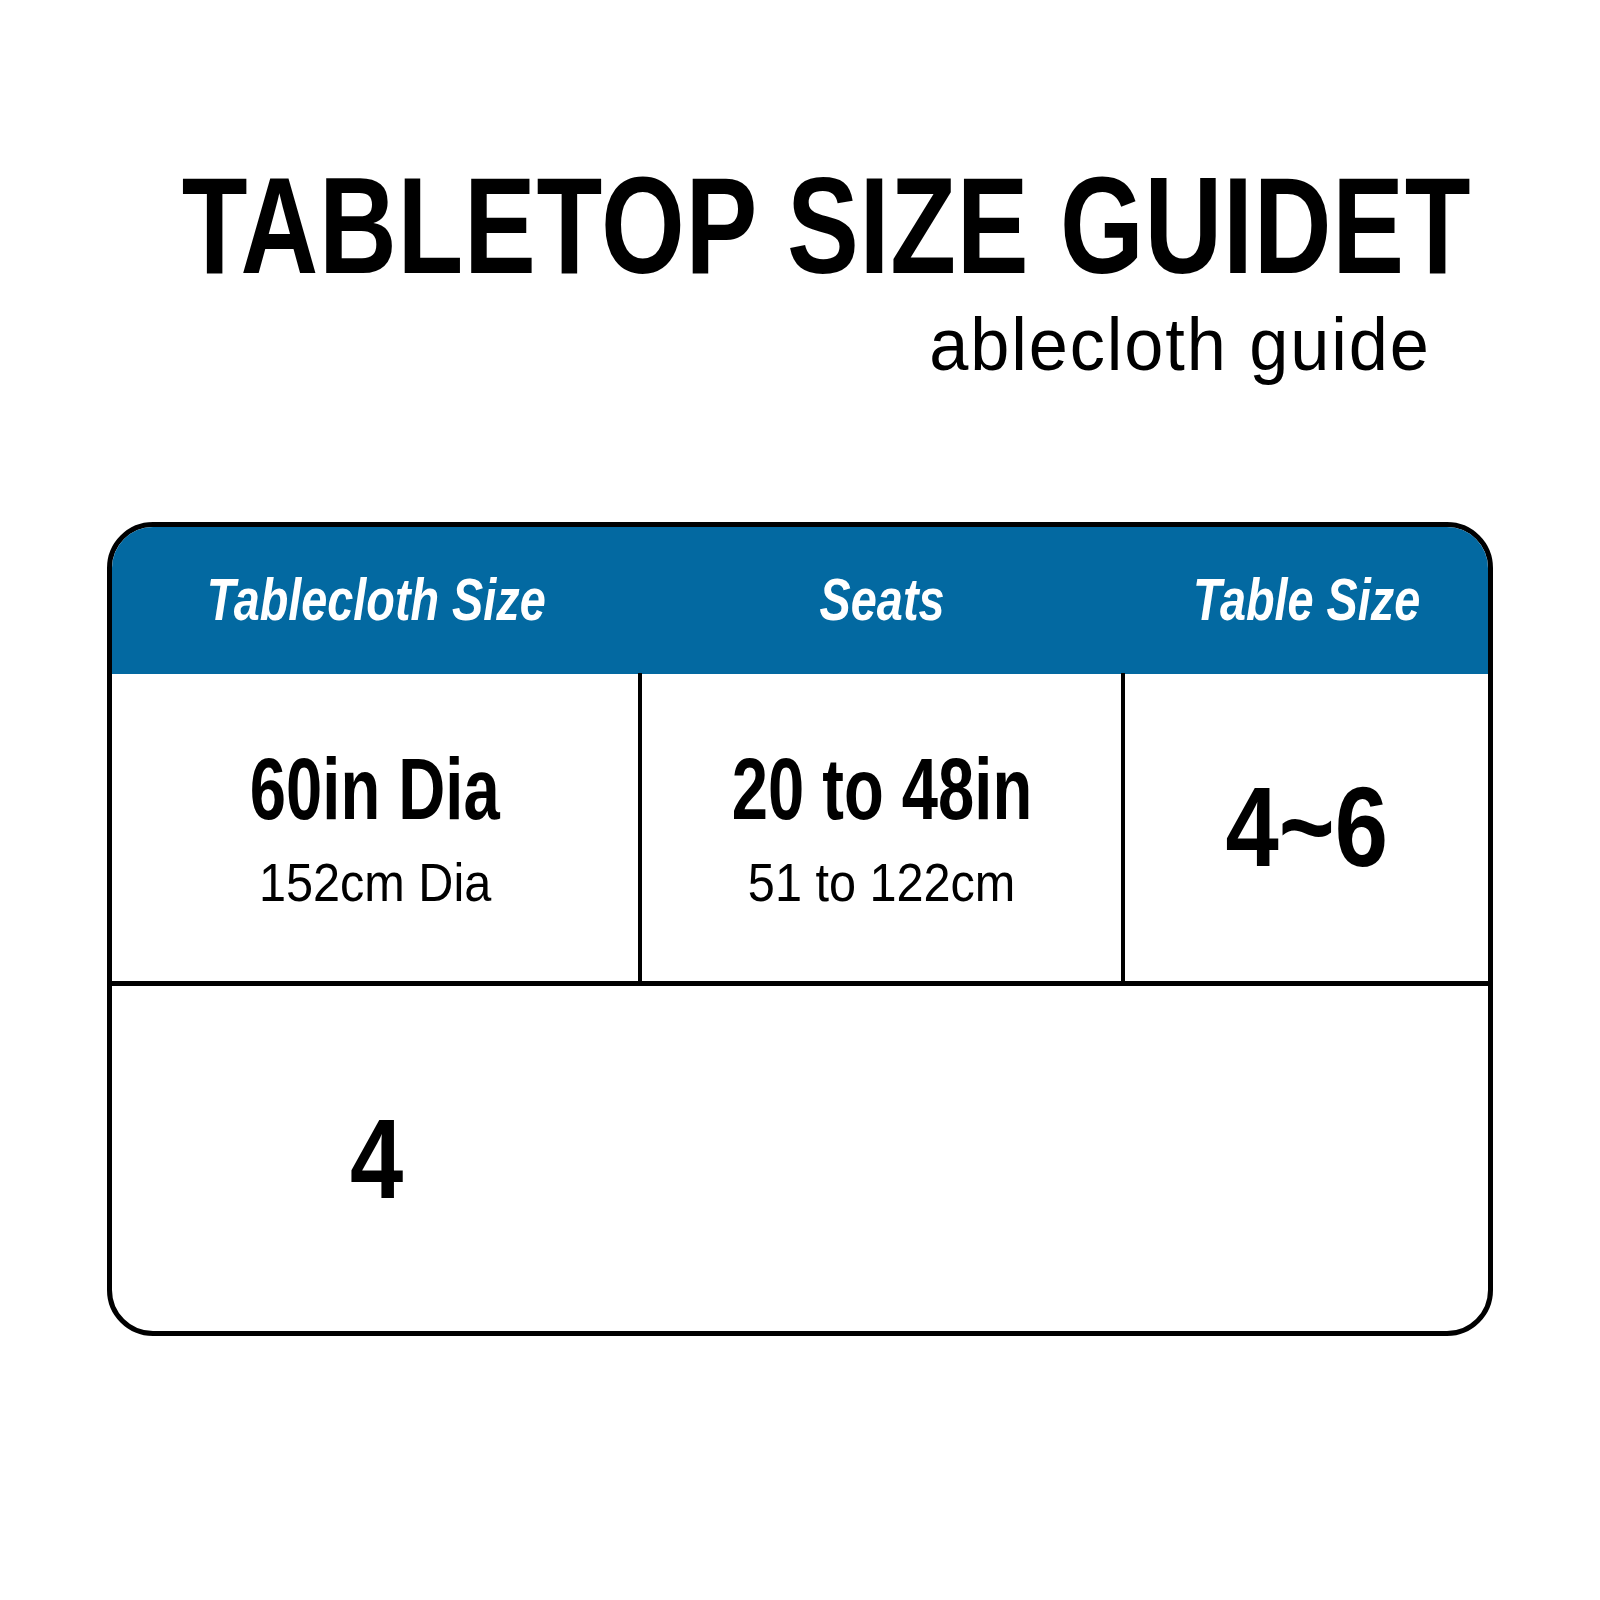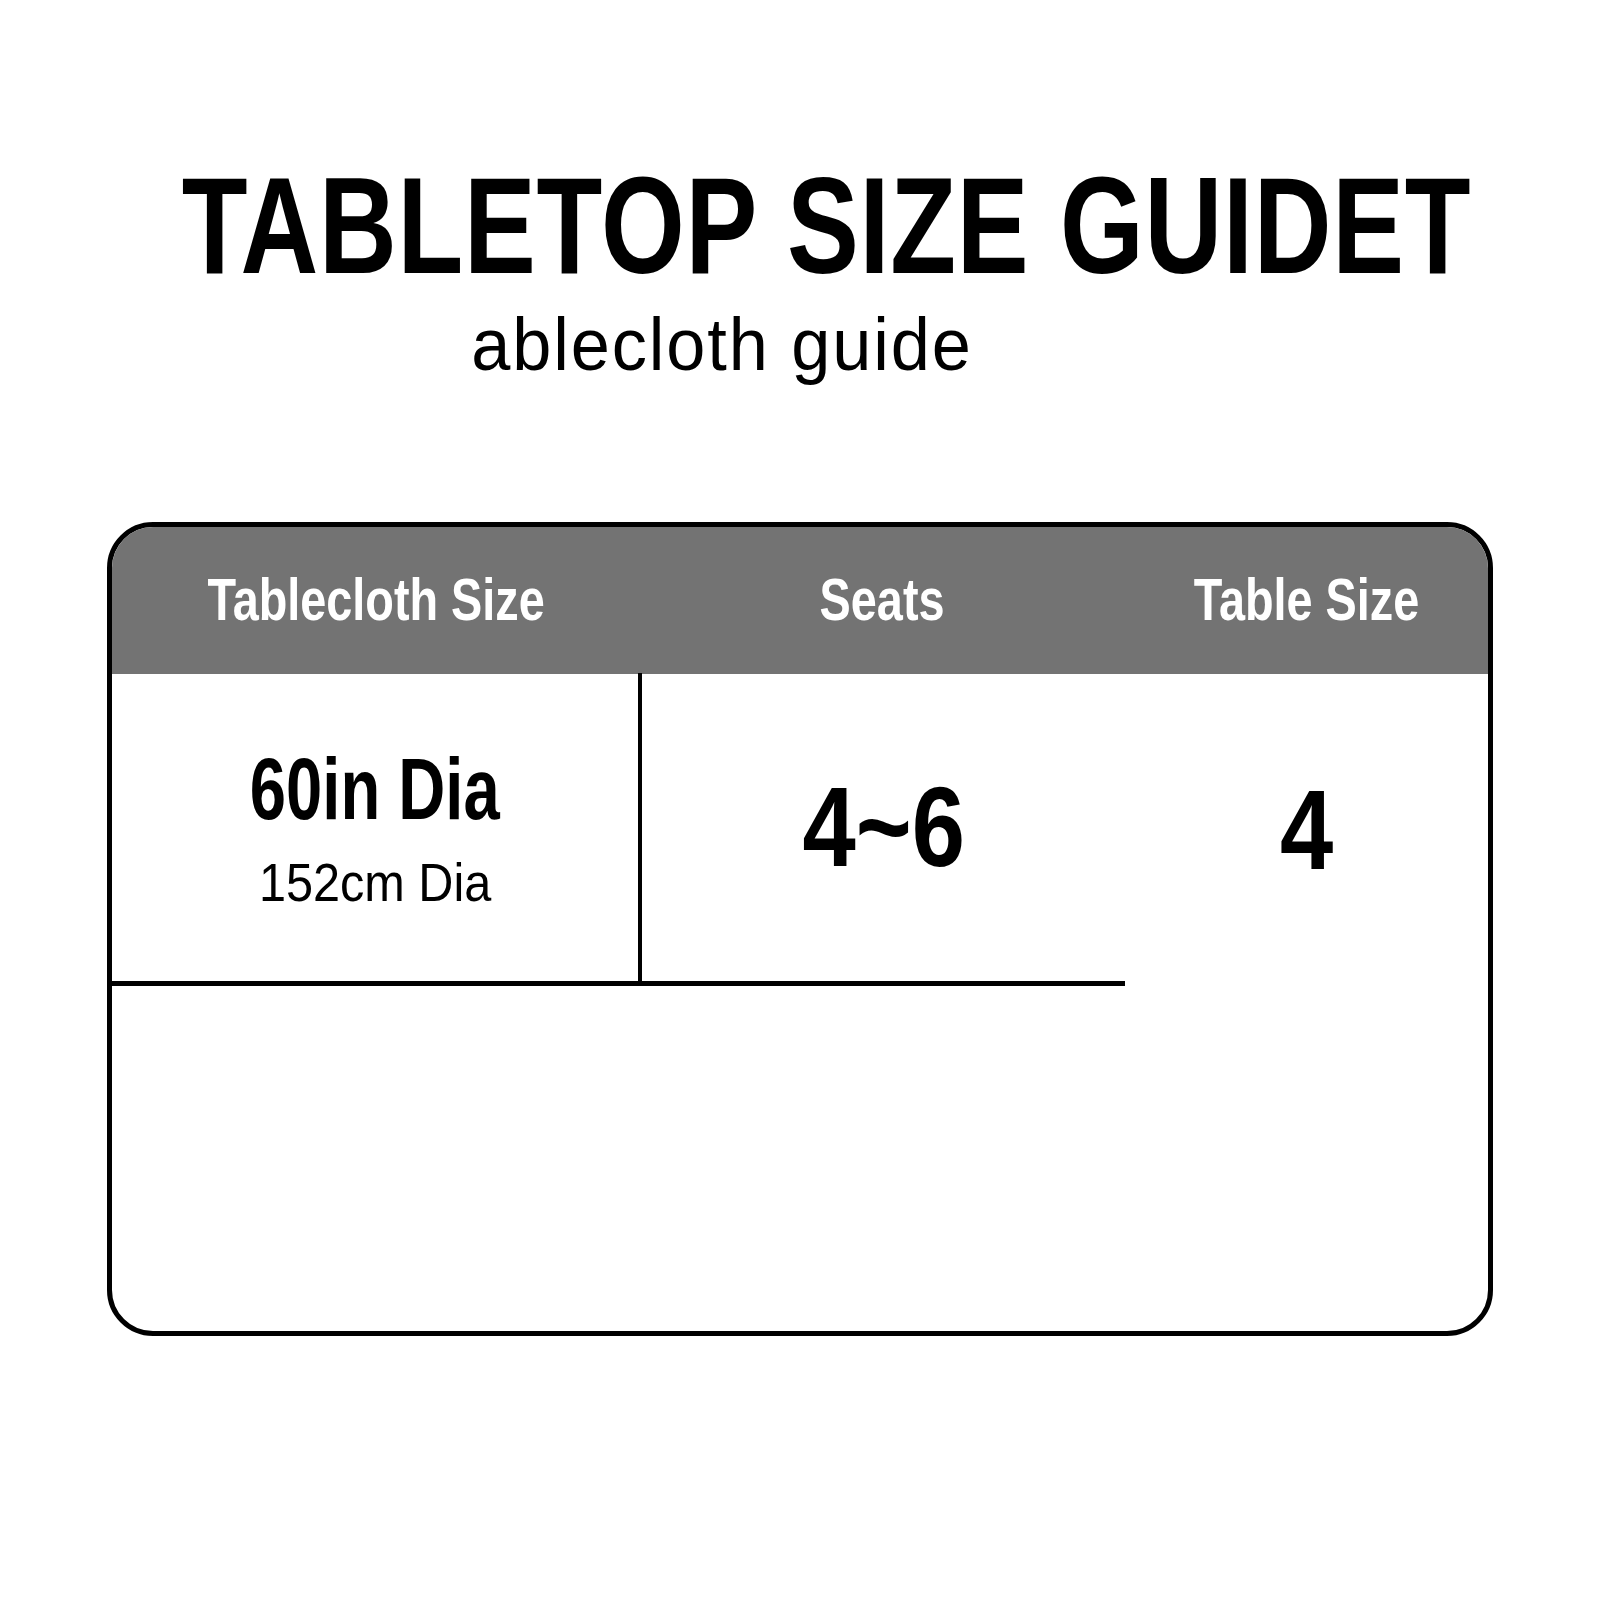--- a/index.html
+++ b/index.html
@@ -33,21 +33,21 @@
     letter-spacing: 1px;
     white-space: nowrap;
     transform: scaleX(0.78);
     transform-origin: center;
   }
   .subtitle-wrap {
     position: absolute;
     top: 308px;
     left: 0;
     width: 1444px;
-    text-align: center;
+    text-align: right;
     line-height: 1;
   }
   .subtitle-text {
     display: inline-block;
     font-size: 74px;
     font-weight: 300;
     letter-spacing: 2px;
     white-space: nowrap;
     transform: scaleX(0.95);
     transform-origin: center;
@@ -63,26 +63,27 @@
     box-sizing: border-box;
     border: 5px solid #000000;
     border-radius: 46px;
     background: #ffffff;
     display: flex;
     flex-direction: column;
     overflow: hidden;
   }
   .card-header {
     flex: 0 0 148px;
-    background: #737373;
+    background: #0369a1;
     display: grid;
     grid-template-columns: 530px 483px 1fr;
     align-items: center;
     margin: -1px; 
     border-radius: 42px 42px 0 0;
+    font-style: italic;
   }
   .header-cell {
     text-align: center;
     line-height: 1;
   }
   .header-label {
     display: inline-block;
     color: #ffffff;
     font-size: 60px;
     font-weight: 700;
@@ -158,20 +159,24 @@
         <span class="header-label">Table Size</span>
       </div>
     </div>
 
     <div class="card-body">
 
       <div class="cell v-line h-line">
         <span class="value-primary">60in Dia</span>
         <span class="value-secondary">152cm Dia</span>
       </div>
+      <div class="cell v-line h-line">
+        <span class="value-primary">20 to 48in</span>
+        <span class="value-secondary">51 to 122cm</span>
+      </div>
       <div class="cell h-line">
         <span class="seats-value">4~6</span>
       </div>
 
       <div class="cell">
         <span class="seats-value">4</span>
       </div>
 
     </div>
   </div>

